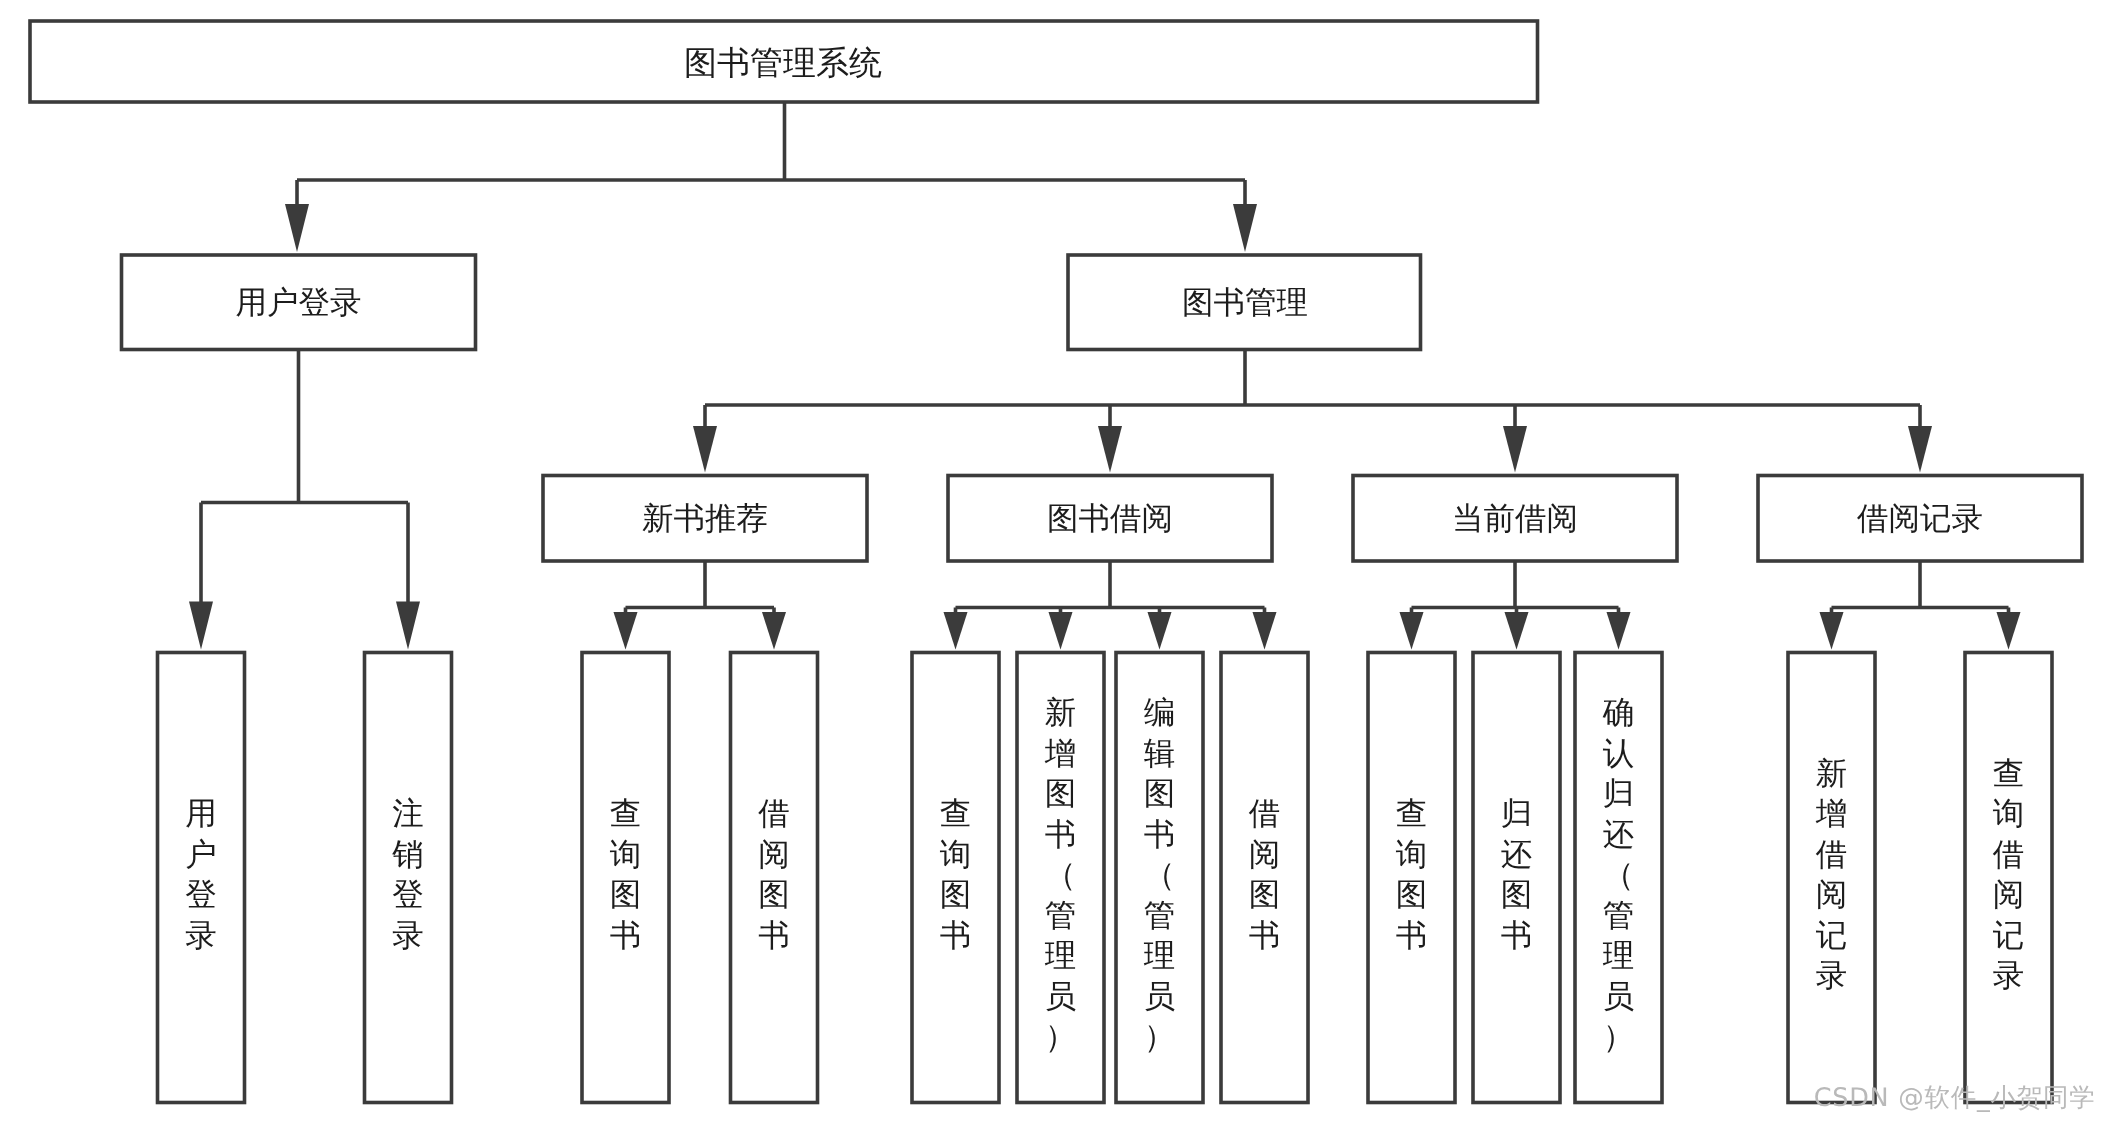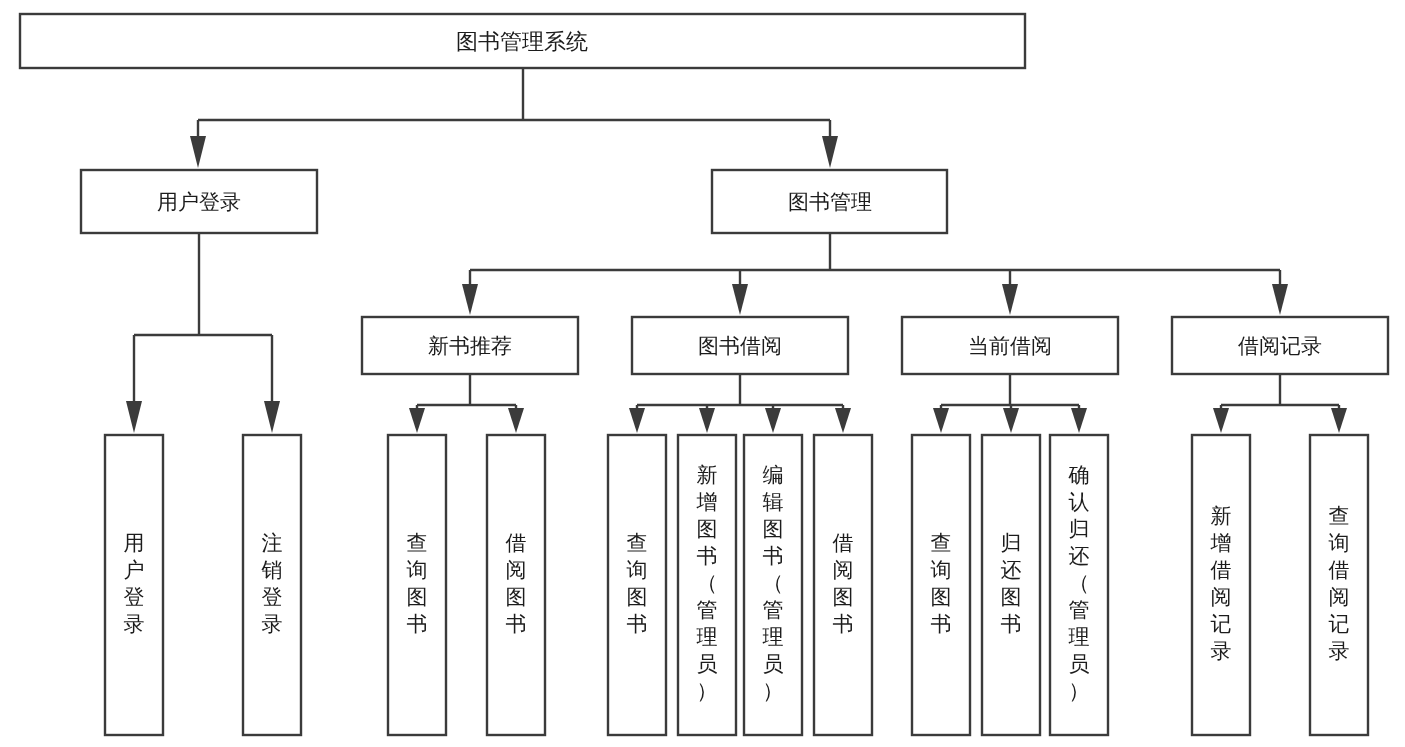--- a/index.html
+++ b/index.html
@@ -237,13 +237,14 @@
           <text class="leaf-label" x="1221" y="522.5"><tspan x="1221" dy="0">新</tspan><tspan x="1221" dy="27">增</tspan><tspan x="1221" dy="27">借</tspan><tspan x="1221" dy="27">阅</tspan><tspan x="1221" dy="27">记</tspan><tspan x="1221" dy="27">录</tspan></text>
         </g>
         <g>
           <rect class="node-box" x="1310" y="435" width="58" height="300"></rect>
           <text class="leaf-label" x="1339" y="522.5"><tspan x="1339" dy="0">查</tspan><tspan x="1339" dy="27">询</tspan><tspan x="1339" dy="27">借</tspan><tspan x="1339" dy="27">阅</tspan><tspan x="1339" dy="27">记</tspan><tspan x="1339" dy="27">录</tspan></text>
         </g>
       </g>
 
   </svg>
 
+  <div class="watermark-text">CSDN @软件_小贺同学</div>
 </div>
 
 </body></html>

